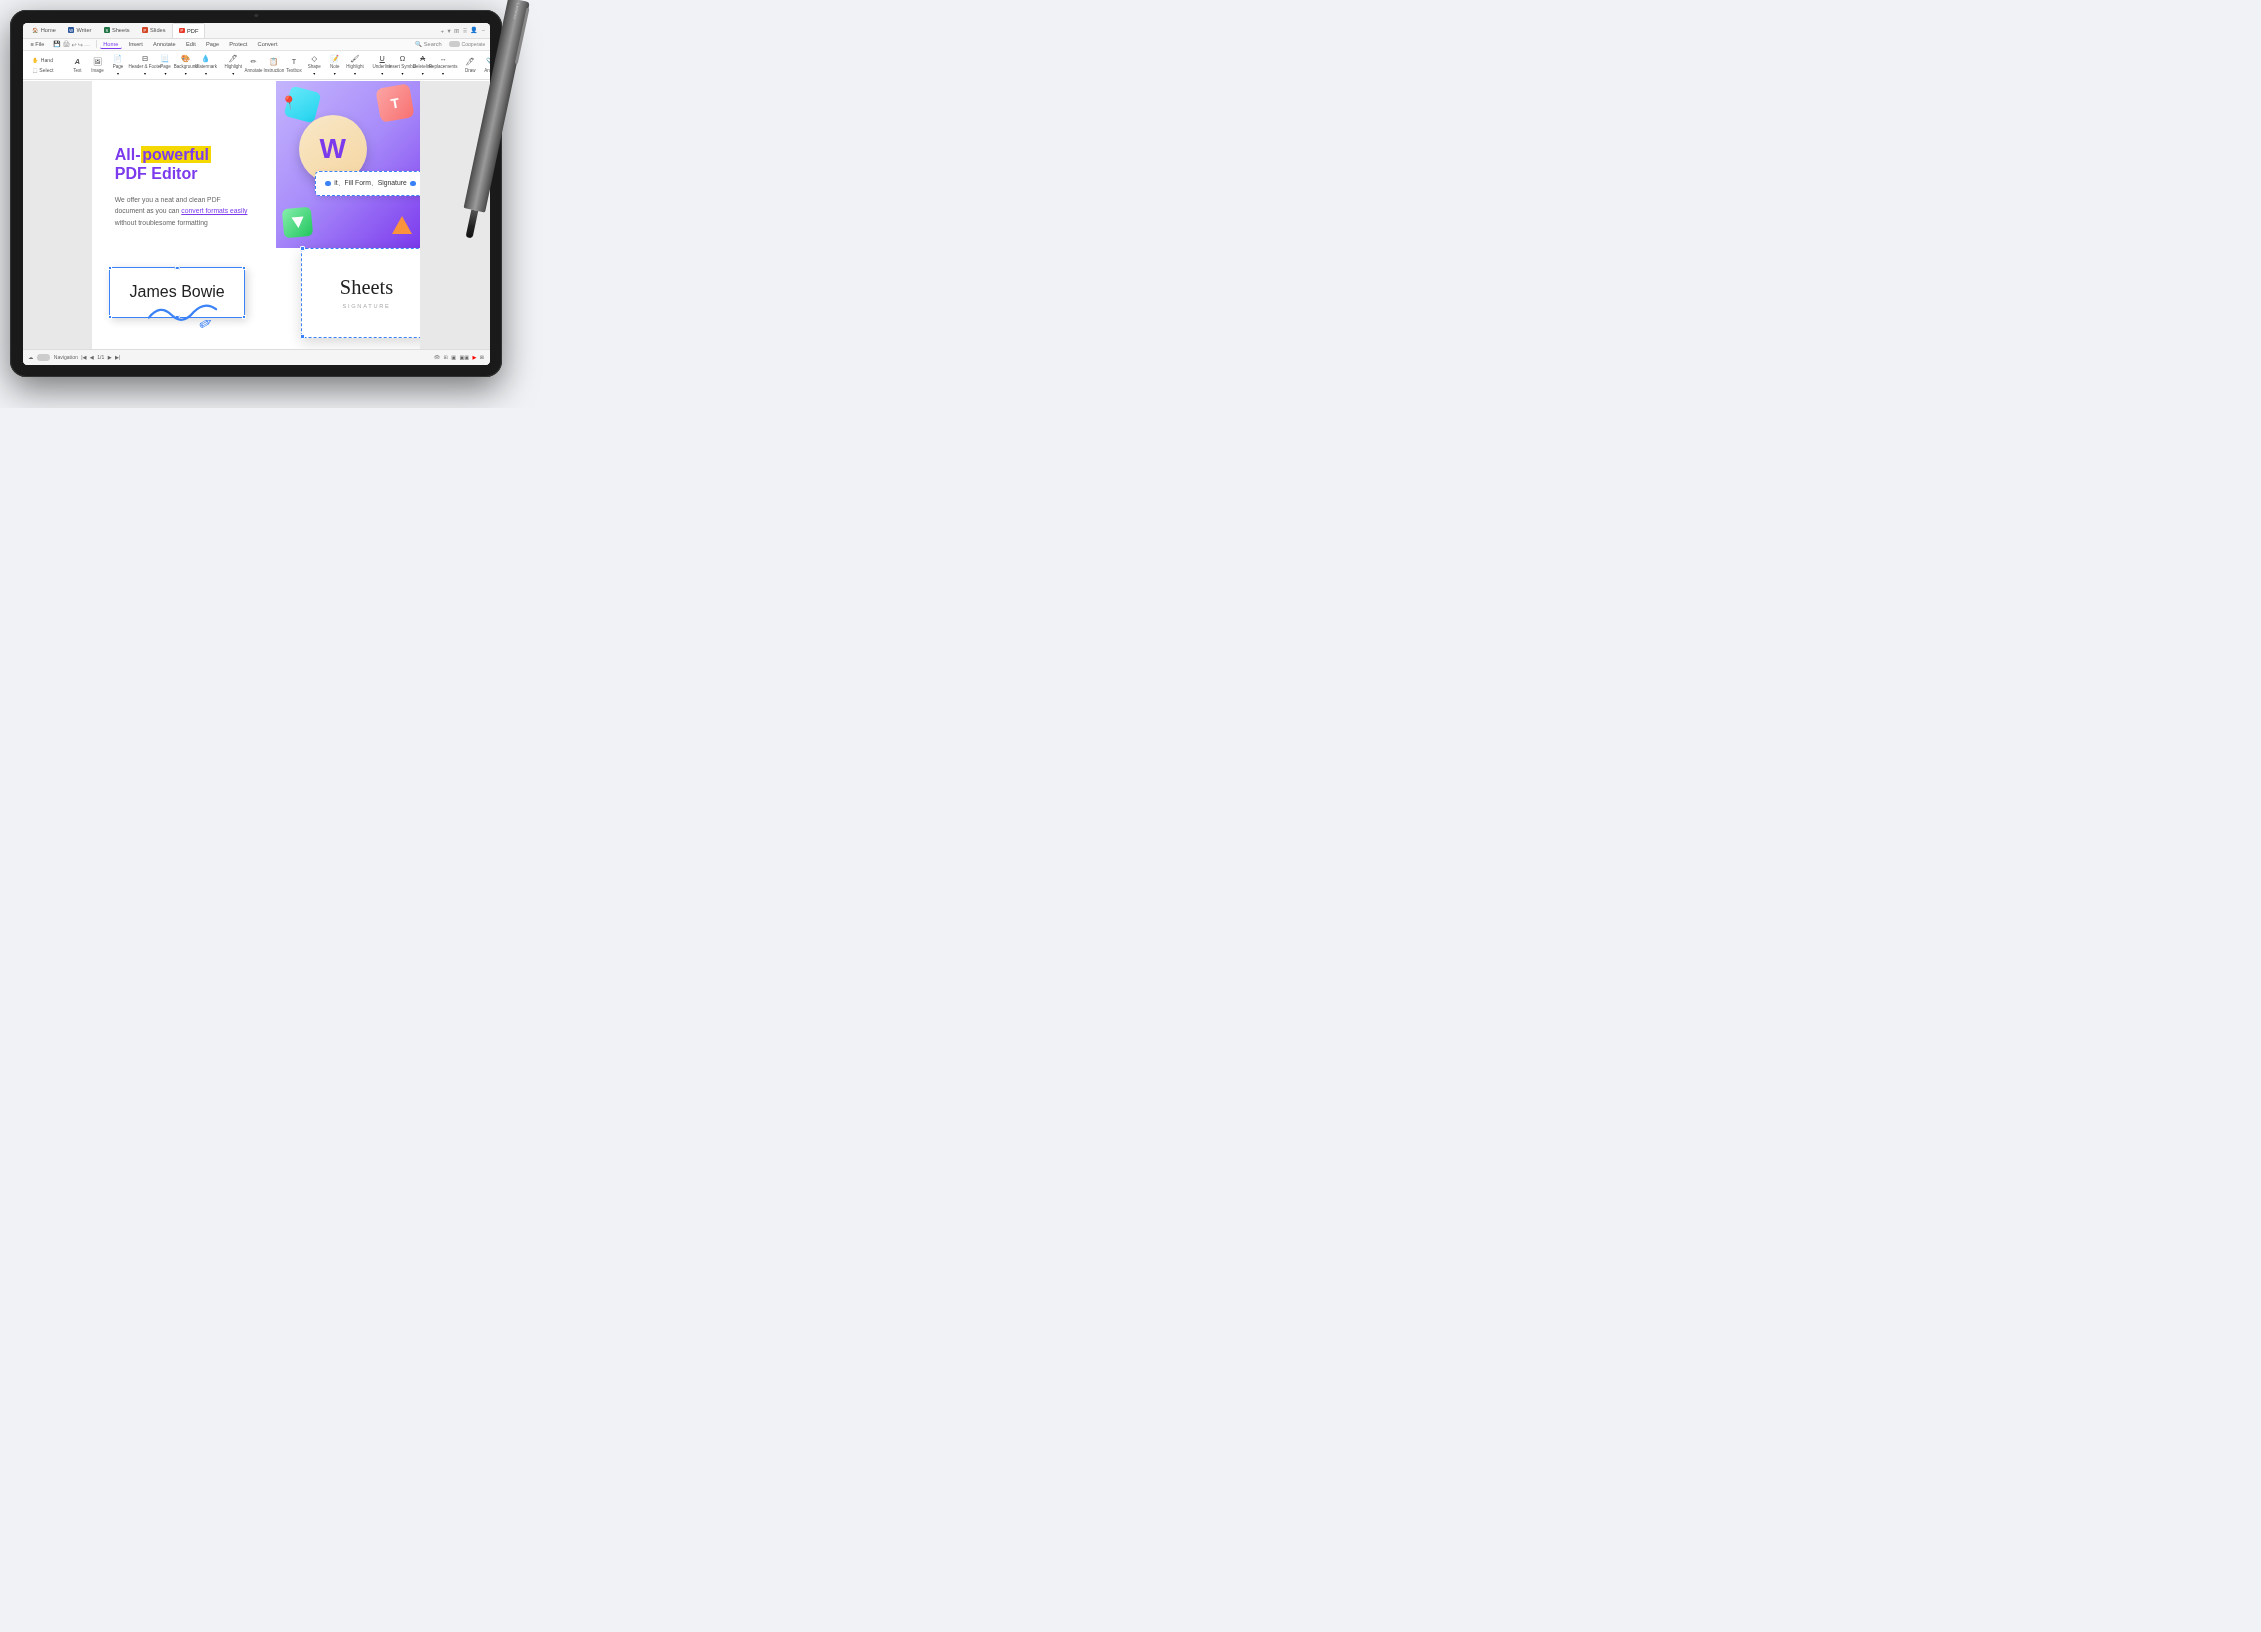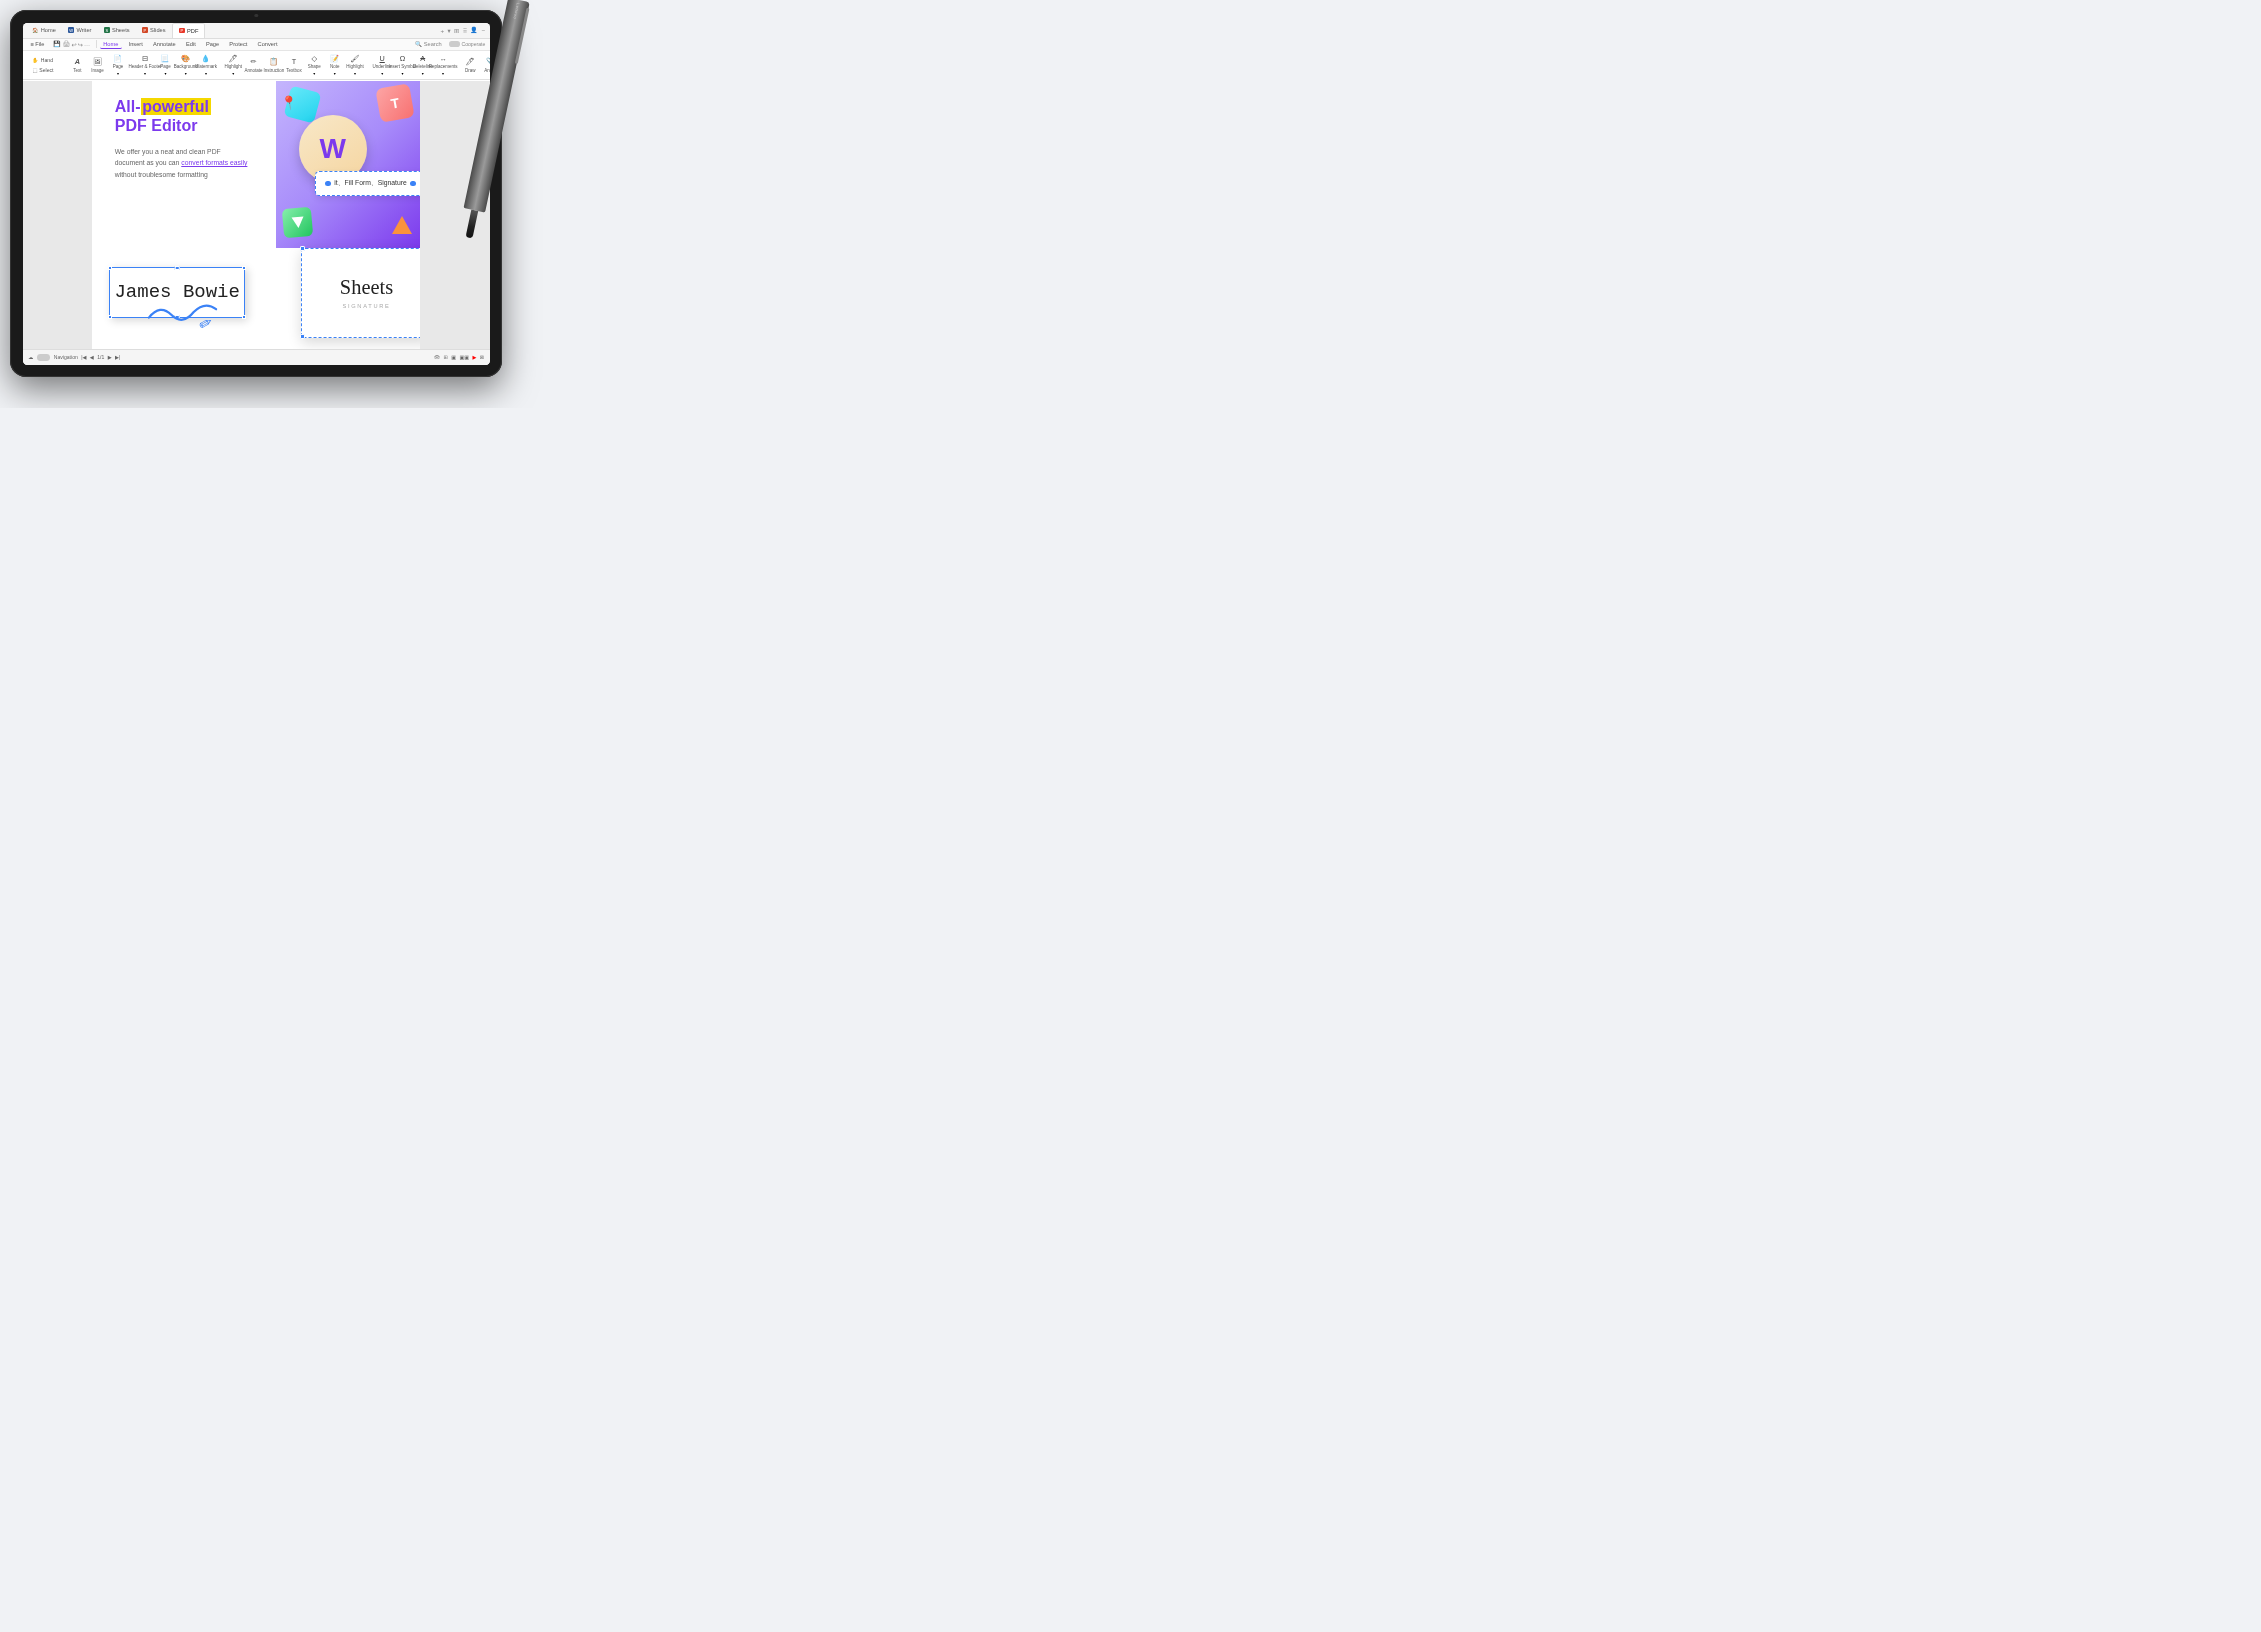--- a/index.html
+++ b/index.html
@@ -185,20 +185,21 @@
       width: 328px;
       height: 100%;
       background: #fff;
       position: relative;
       overflow: hidden;
     }
 
     
     .doc-content {
       padding: 17px 22.6px;
+      margin-top: 48px;
     }
 
     
     .status-bar {
       position: absolute;
       bottom: 0;
       left: 0;
       right: 0;
       height: 16px;
       background: #f5f5f5;
@@ -240,22 +241,22 @@
 
     .sig-handle {
       position: absolute;
       width: 4.5px;
       height: 4.5px;
       background: #3b82f6;
       border: 0.6px solid white;
     }
 
     .signature-text {
-      font-family: Liberation Mono, monospace;
-      font-size: 19px;
+      font-family: Liberation Sans, sans-serif;
+      font-size: 16px;
       color: #222;
     }
 
     
     .fill-form-card {
       position: absolute;
       top: 90px;
       right: -5.7px;
       background: white;
       border: 1.1px dashed #3b82f6;

